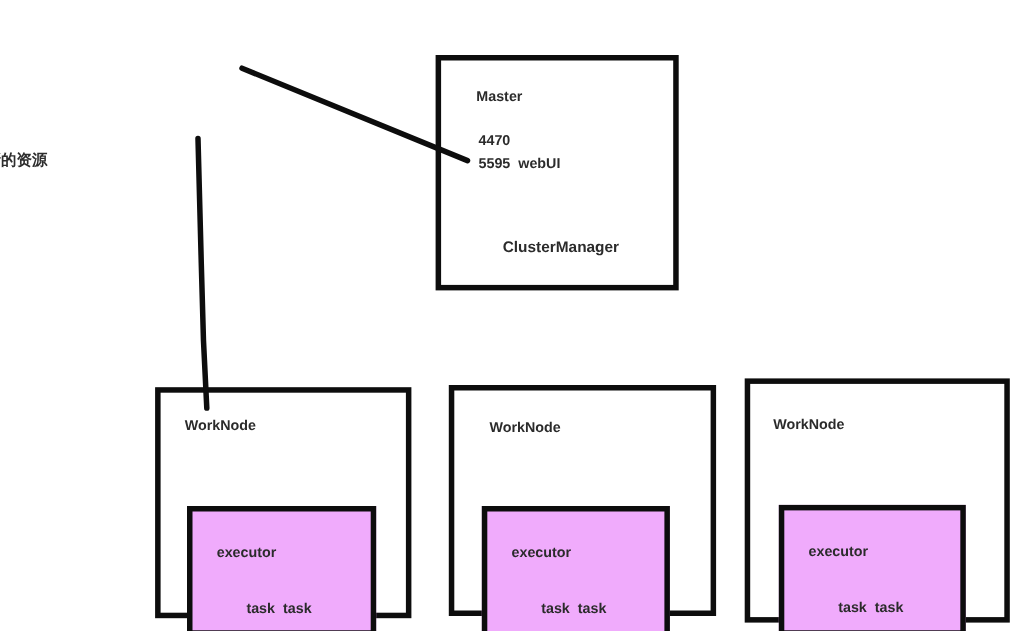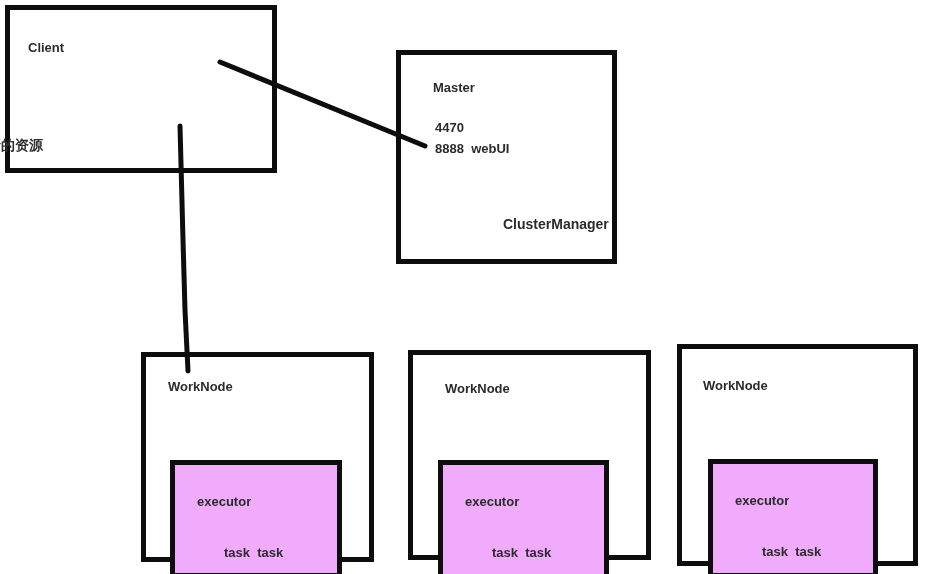--- a/index.html
+++ b/index.html
@@ -49,49 +49,46 @@
   }
   
   #client-box   { left: 5px;   top: 5px;   width: 272px; height: 168px; }
   #client-title { left: 18px;  top: 30px; }
   #side-note    { left: -13px; top: 137px; }
   
   #master-box      { left: 396px; top: 50px; width: 221px; height: 214px; }
   #master-title    { left: 32px;  top: 25px; }
   #master-port     { left: 34px;  top: 65px; }
   #master-webui    { left: 34px;  top: 86px; }
-  #master-subtitle { left: 56px;  top: 161px; font-size: 14px; margin-left: 46px; }
+  #master-subtitle { left: 56px;  top: 161px; font-size: 14px; }
   
   #worknode-1 { left: 141px; top: 352px; width: 233px; height: 210px; }
   #worknode-2 { left: 408px; top: 350px; width: 243px; height: 210px; }
   #worknode-3 { left: 677px; top: 344px; width: 241px; height: 222px; }
   .wn-title-1 { left: 22px; top: 22px; }
   .wn-title-2 { left: 32px; top: 26px; }
   .wn-title-3 { left: 21px; top: 29px; }
   .exec-box   { position: absolute; box-sizing: border-box; border: 5px solid #0d0d0d; background: #f0abfc; margin-top: 44px; }
   .exec-box-1 { left: 24px; top: 59px; width: 172px; height: 118px; }
   .exec-box-2 { left: 25px; top: 61px; width: 171px; height: 119px; }
   .exec-box-3 { left: 26px; top: 66px; width: 170px; height: 119px; }
   .exec-title { left: 22px; top: 29px; }
   .task-label { left: 49px; top: 80px; text-align: center; }
 </style>
 </head>
 <body>
 
 <div id="canvas">
 
-  <div class="box" id="client-box">
-    <span class="lbl" id="client-title">Client</span>
-  </div>
   <span class="lbl-cn" id="side-note">新的资源</span>
 
   <div class="box" id="master-box">
     <span class="lbl" id="master-title">Master</span>
     <span class="lbl" id="master-port">4470</span>
-    <span class="lbl" id="master-webui">8888  webUI</span>
+    <span class="lbl" id="master-webui">5595  webUI</span>
     <span class="lbl" id="master-subtitle">ClusterManager</span>
   </div>
 
   <div class="box" id="worknode-1">
     <span class="lbl wn-title-1">WorkNode</span>
     <div class="exec-box exec-box-1">
       <span class="lbl exec-title">executor</span>
       <span class="lbl task-label">task  task</span>
     </div>
   </div>

